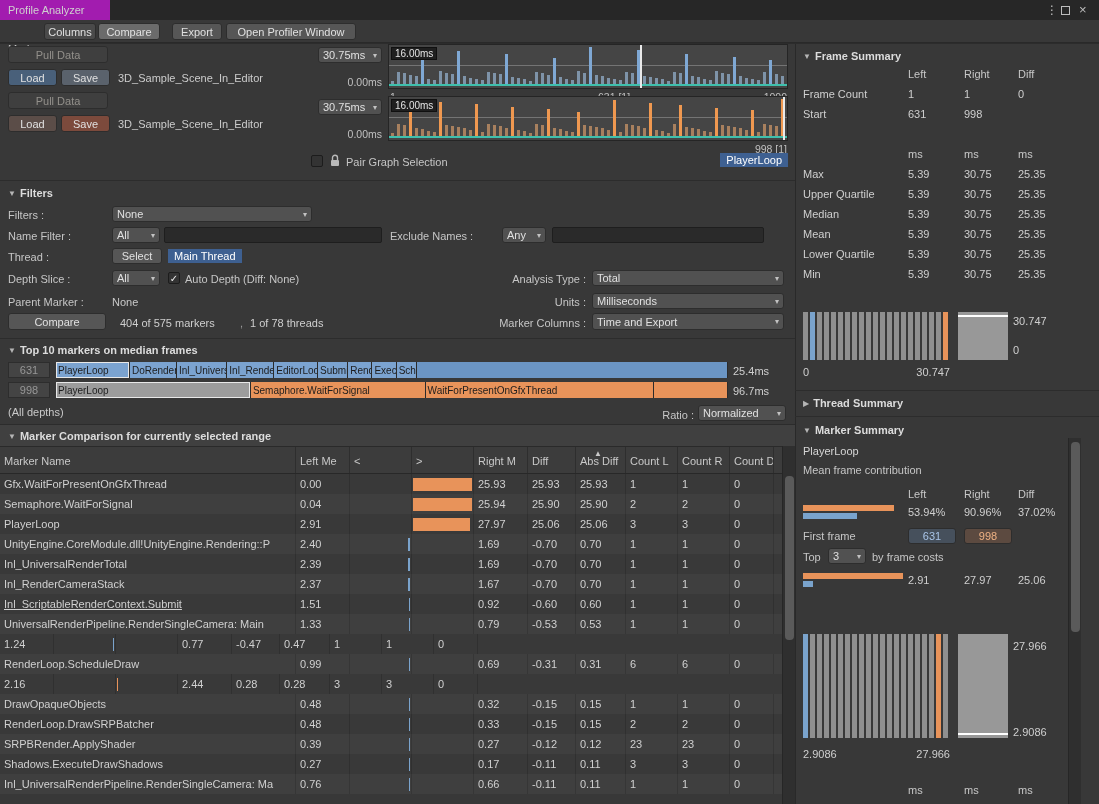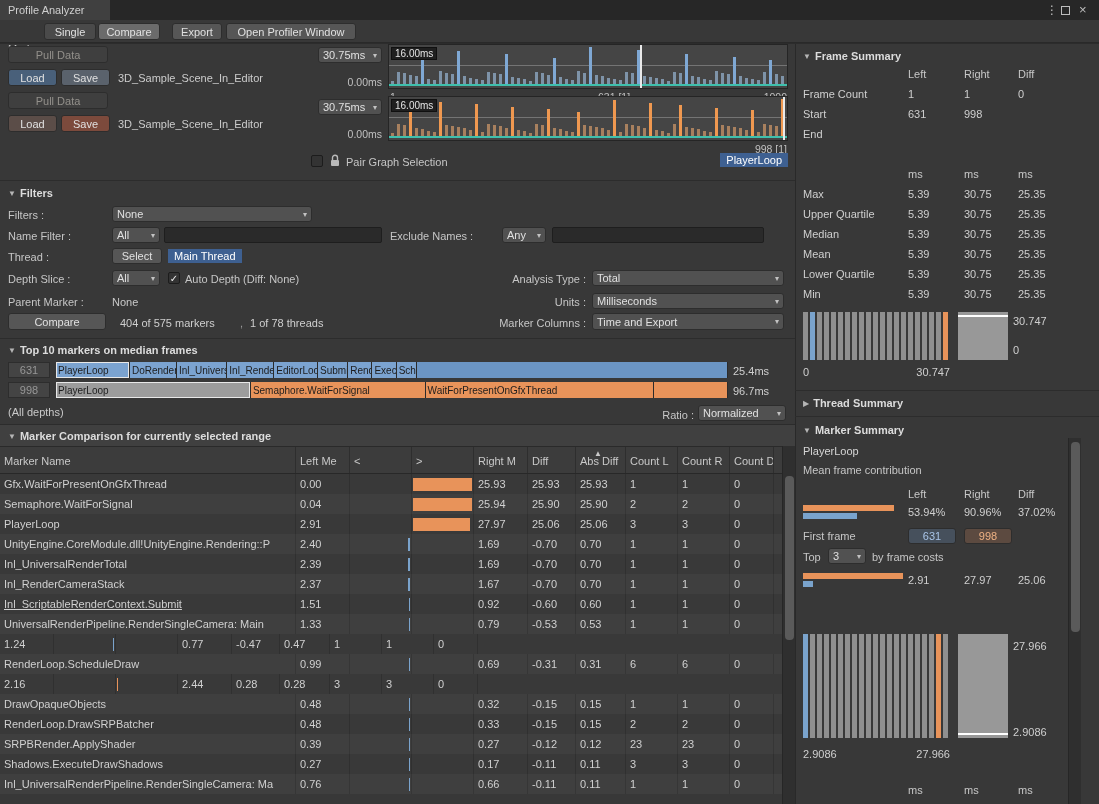--- a/index.html
+++ b/index.html
@@ -6,21 +6,21 @@
   html,body { width:1099px; height:804px; }
   body { position:relative; background:#383838; color:#cfcfcf;
          font-family:"Liberation Sans","DejaVu Sans",sans-serif; font-size:11px; overflow:hidden; }
   .abs { position:absolute; white-space:nowrap; }
   .lbl { color:#c6c6c6; }
   .hr { position:absolute; height:1px; background:#2c2c2c; }
   .vr { position:absolute; width:1px; background:#292929; }
 
   
   .titlebar { position:absolute; left:0; top:0; width:1099px; height:20px; background:#272727; }
-  .wintab { position:absolute; left:0; top:0; width:110px; height:20px; background:#404040;
+  .wintab { position:absolute; left:0; top:0; width:110px; height:20px; background:#a21caf;
             display:flex; align-items:center; padding:0 8px; color:#cfcfcf; }
   .winctl { color:#bdbdbd; }
   .toolbar { position:absolute; left:0; top:20px; width:1099px; height:23px; background:#383838; border-bottom:1px solid #292929; }
 
   .btn { display:flex; align-items:center; justify-content:center; background:#565656;
          border:1px solid #2d2d2d; border-radius:3px; color:#e0e0e0; height:17px; cursor:default; }
   .btn.dis { background:#3f3f3f; color:#93908b; }
   .dd { display:flex; align-items:center; background:#515151; border:1px solid #2d2d2d;
         border-radius:3px; color:#e0e0e0; height:16px; padding:0 4px; }
   .dd .arrow { margin-left:auto; font-size:8px; color:#c2c2c2; padding-left:4px; }
@@ -95,21 +95,21 @@
   <div class="wintab">
     <span>Profile Analyzer</span>
   </div>
   <span class="abs winctl" style="left:1046px;top:3px;font-size:12px">⋮</span>
   <span class="abs" style="left:1061px;top:6px;width:9px;height:9px;border:1px solid #bdbdbd"></span>
   <span class="abs winctl" style="left:1079px;top:2px;font-size:13px">×</span>
 </div>
 
 <div class="toolbar">
   <span class="abs lbl" style="left:8px;top:23px">Mode:</span>
-  <div class="btn abs" style="left:44px;top:3px;width:52px;background:#4a4a4a">Single</div>
+  <div class="btn abs" style="left:44px;top:3px;width:52px;background:#4a4a4a">Columns</div>
   <div class="btn abs" style="left:98px;top:3px;width:62px;background:#6b6b6b">Compare</div>
   <div class="btn abs" style="left:172px;top:3px;width:50px">Export</div>
   <div class="btn abs" style="left:226px;top:3px;width:130px">Open Profiler Window</div>
 </div>
 
 <div class="btn dis abs" style="left:8px;top:46px;width:100px">Pull Data</div>
 <div class="btn abs" style="left:8px;top:69px;width:49px;background:#49607a">Load</div>
 <div class="btn abs" style="left:61px;top:69px;width:49px;background:#5a626c">Save</div>
 <span class="abs" style="left:118px;top:72px;color:#cccccc">3D_Sample_Scene_In_Editor</span>
 
@@ -644,26 +644,20 @@
       <span>1</span>
       <span>1</span>
       <span>0</span>
     </div>
     <div class="grid4">
       <span>Start</span>
       <span>631</span>
       <span>998</span>
       <span></span>
     </div>
-    <div class="grid4">
-      <span>End</span>
-      <span></span>
-      <span></span>
-      <span></span>
-    </div>
     <div style="height: 20px;"></div>
     <div class="grid4 fs-head">
       <span></span>
       <span>ms</span>
       <span>ms</span>
       <span>ms</span>
     </div>
     <div class="grid4">
       <span>Max</span>
       <span>5.39</span>

